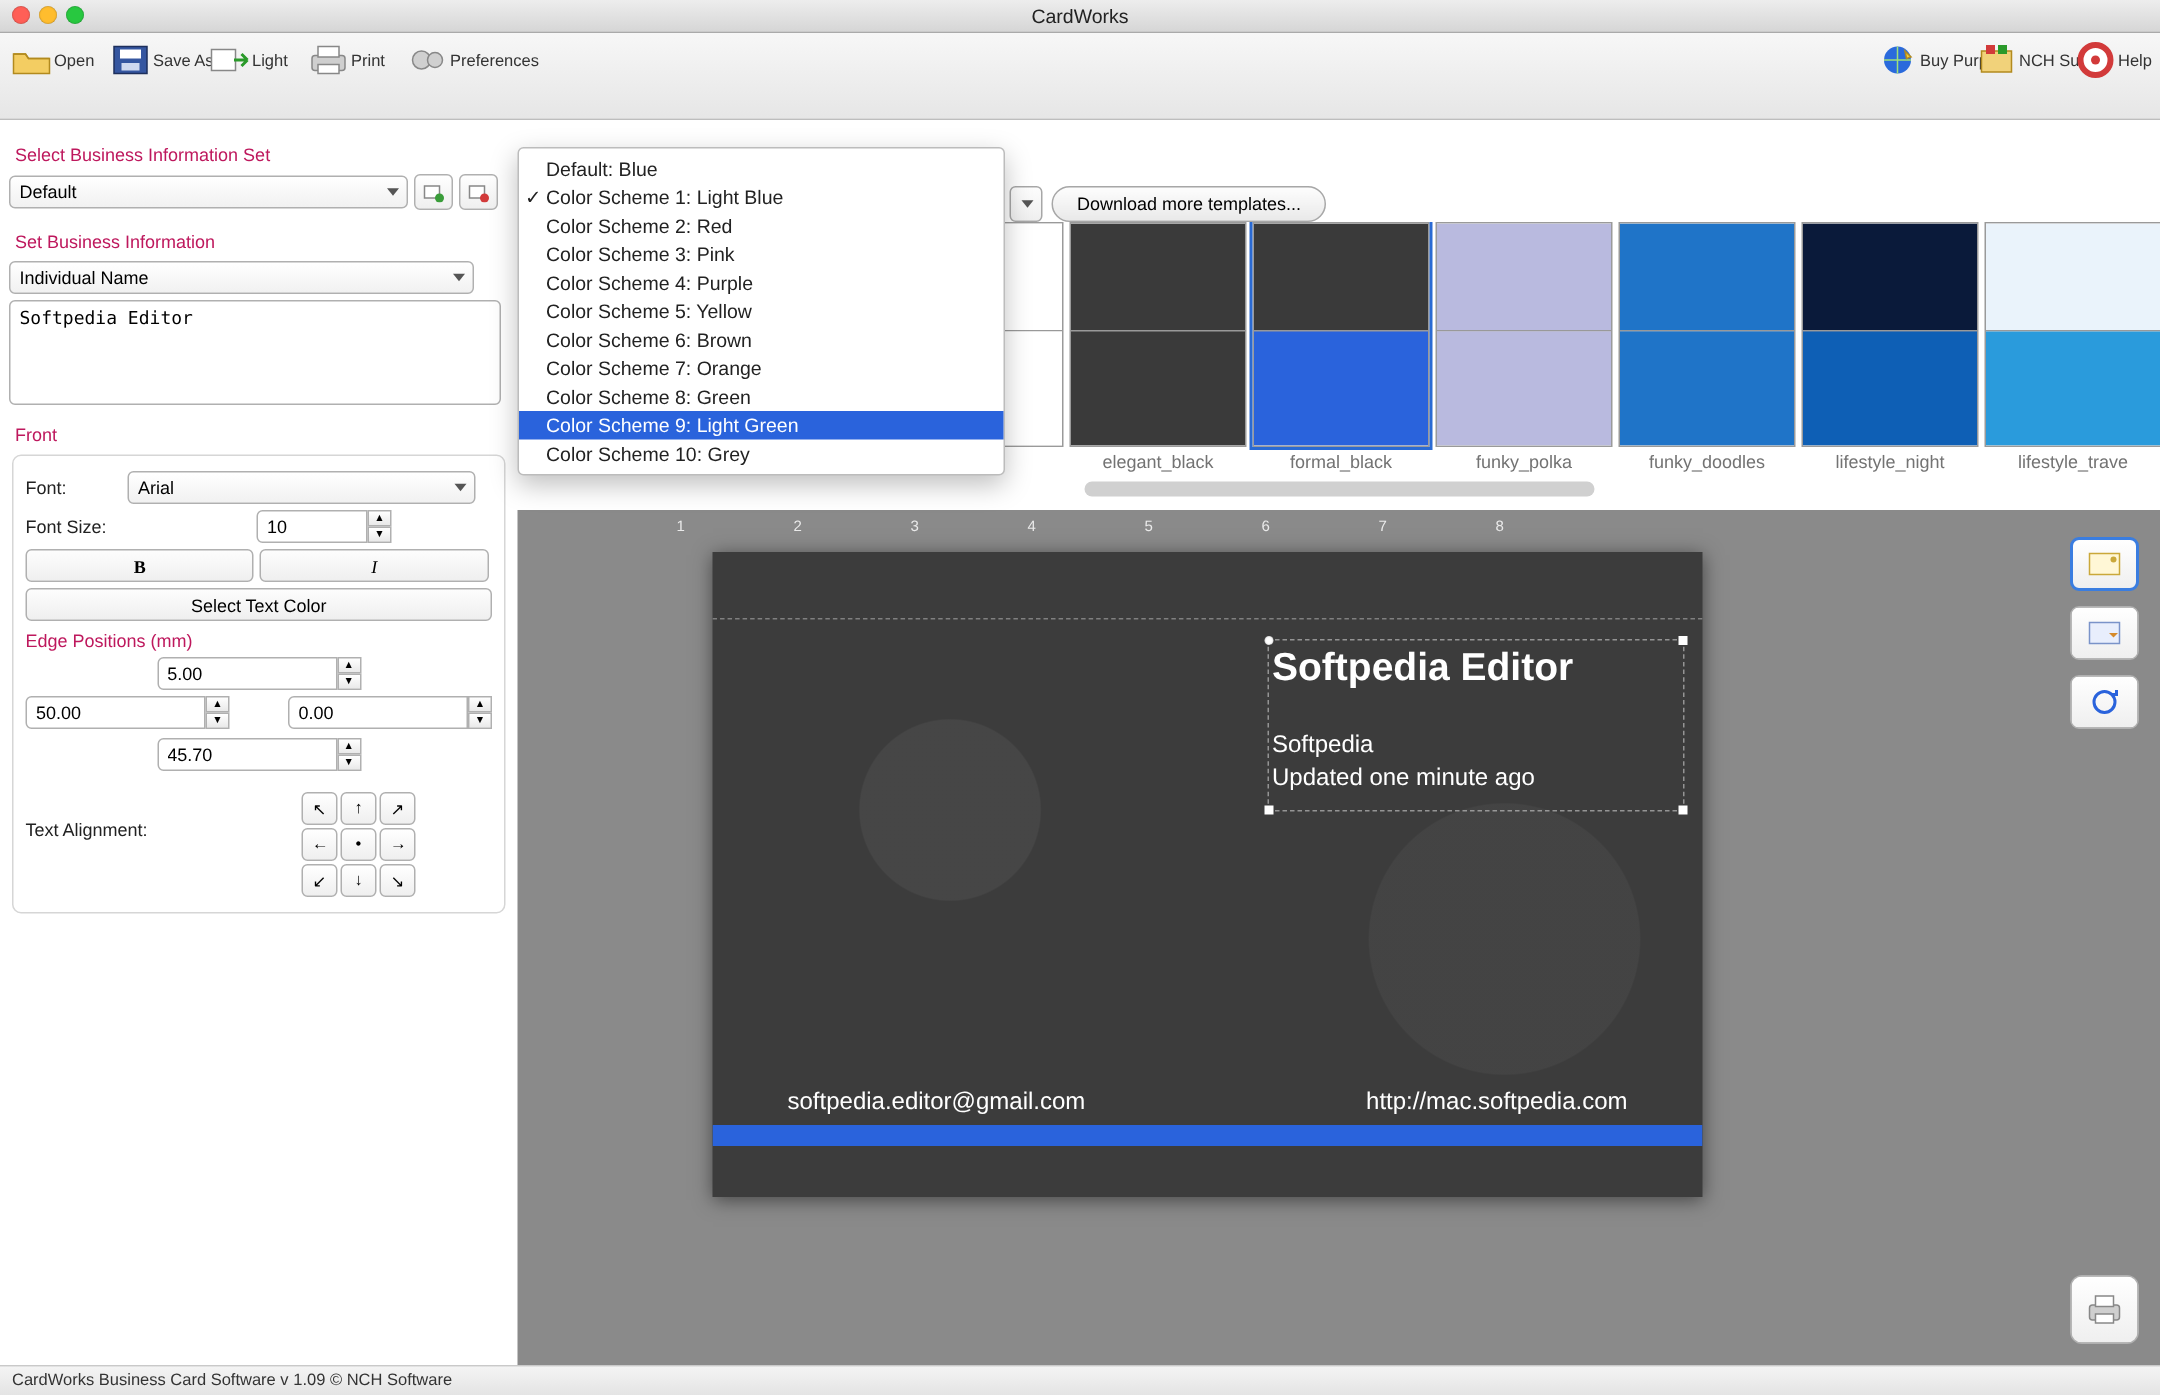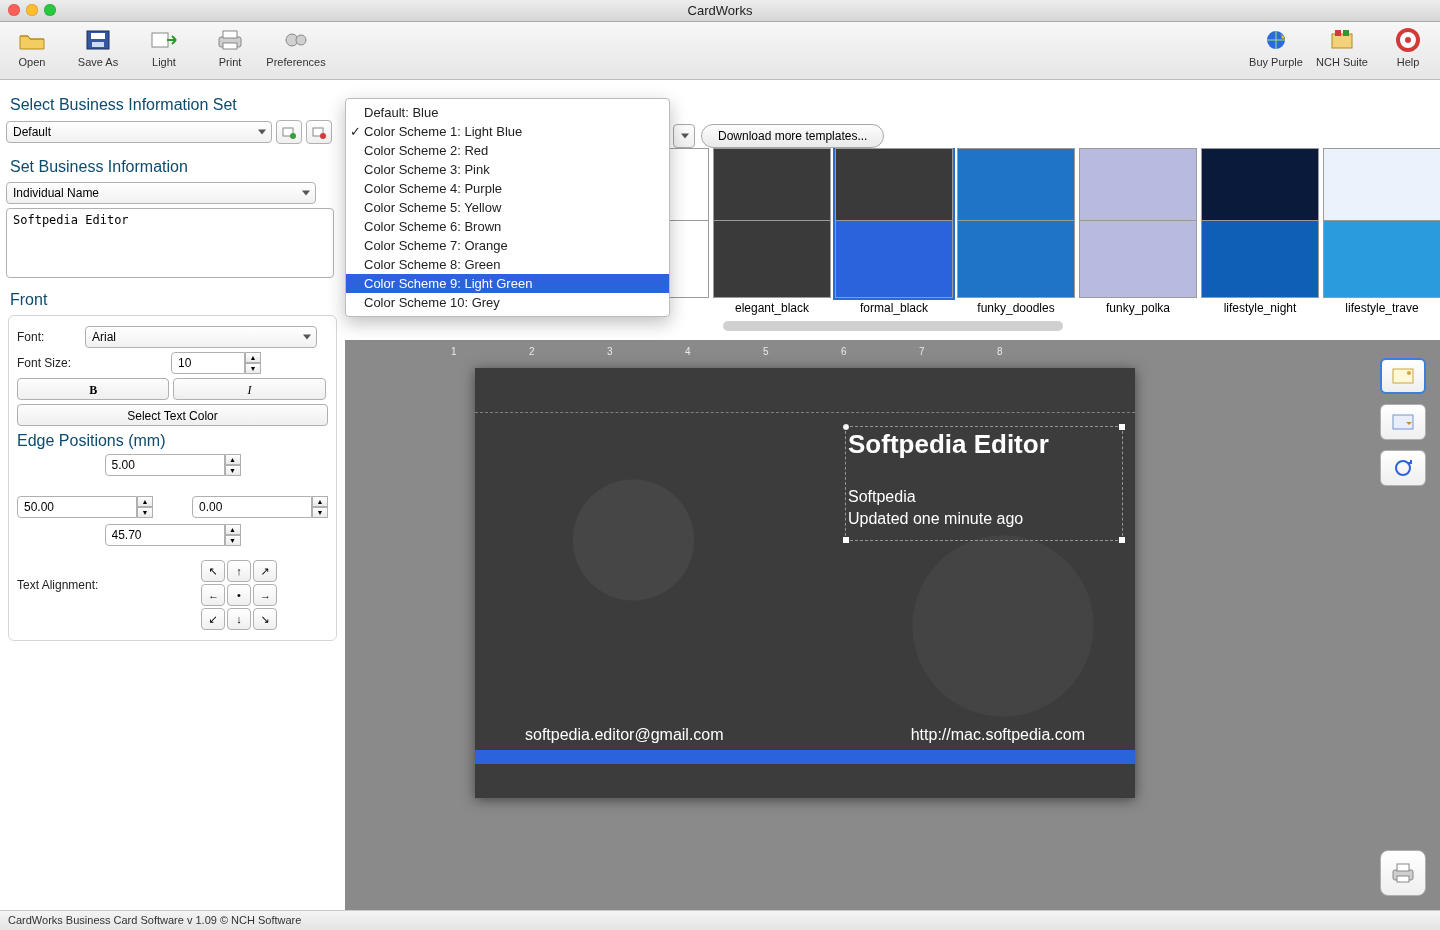--- a/index.html
+++ b/index.html
@@ -4,27 +4,27 @@
 <style>
   * { box-sizing: border-box; }
   html, body { margin:0; padding:0; font-family: "Lucida Grande", "Segoe UI", Arial, sans-serif; font-size:12px; color:#222; background:#fff; height:100%; }
   .titlebar { height:22px; background: linear-gradient(#ededed,#d6d6d6); border-bottom:1px solid #aaa; position:relative; }
   .traffic { position:absolute; left:8px; top:4px; display:flex; gap:6px; }
   .tl { width:12px; height:12px; border-radius:50%; box-shadow: inset 0 0 1px rgba(0,0,0,.5); }
   .title { position:absolute; left:0; right:0; text-align:center; top:3px; font-size:13px; color:#222; }
   .toolbar { height:58px; background: linear-gradient(#f7f7f7,#e6e6e6); border-bottom:1px solid #bdbdbd; display:flex; align-items:flex-start; padding:4px 6px; }
   .tb-group-left, .tb-group-right { display:flex; gap:14px; }
   .tb-group-right { margin-left:auto; }
-  .tb-btn { display:flex; flex-direction:column; align-items:center; width:52px; cursor:default; }
+  .tb-btn { display:flex; flex-direction:row; align-items:center; width:52px; cursor:default; }
   .tb-btn .ic { width:32px; height:28px; display:flex; align-items:center; justify-content:center; }
   .tb-btn .lbl { font-size:11px; color:#333; margin-top:2px; white-space:nowrap; }
   .main { display:flex; height: calc(100% - 22px - 58px - 20px); }
   .left { width:345px; padding:10px 6px 6px 6px; background:#fff; }
   .right { flex:1; background:#fff; position:relative; }
-  .lbl12 { font-size:16px; color:#0c4a6e; margin:6px 0 6px 4px; display:block; }
+  .lbl12 { font-size:12px; color:#be185d; margin:6px 0 6px 4px; display:block; }
   .row { display:flex; align-items:center; gap:4px; margin:4px 0; }
   select.mac, .mac-input, .mac-btn { border:1px solid #b0b0b0; border-radius:4px; background:linear-gradient(#fff,#f1f1f1); height:22px; padding:0 6px; font-size:12px; }
   select.mac { appearance:none; -webkit-appearance:none; padding-right:30px; background-image: linear-gradient(#fff,#f1f1f1); position:relative; }
   .sel-wrap { position:relative; display:inline-block; }
   .sel-wrap::after { content:""; position:absolute; right:6px; top:50%; transform:translateY(-50%); width:0; height:0; border-left:4px solid transparent; border-right:4px solid transparent; border-top:5px solid #555; pointer-events:none; }
   .icon-btn { width:26px; height:24px; border:1px solid #b0b0b0; border-radius:4px; background:linear-gradient(#fff,#efefef); display:flex; align-items:center; justify-content:center; }
   textarea.mac-ta { width:328px; height:70px; border:1px solid #b0b0b0; border-radius:4px; background:#fff; padding:4px 6px; font-size:12px; resize:none; }
   .panel { border:1px solid #d6d6d6; border-radius:6px; padding:6px 8px; margin:4px 2px; }
   .bi { font-family: Georgia, serif; font-size:15px; }
   .bold { font-weight:bold; }
@@ -33,21 +33,21 @@
   .spin { display:flex; align-items:center; }
   .spin input { width:120px; height:22px; border:1px solid #b0b0b0; border-radius:4px 0 0 4px; padding:0 6px; font-size:12px; background:#fff; }
   .spin .st { width:16px; display:flex; flex-direction:column; }
   .spin .st button { height:11px; border:1px solid #b0b0b0; background:linear-gradient(#fff,#e9e9e9); font-size:7px; line-height:7px; padding:0; }
   .align-grid { display:grid; grid-template-columns: repeat(3,24px); grid-template-rows: repeat(3,22px); gap:2px; }
   .align-grid button { border:1px solid #b0b0b0; border-radius:4px; background:linear-gradient(#fff,#efefef); font-size:11px; }
   .temp-strip { position:absolute; top:68px; left:0; right:0; height:170px; }
   .tiles { display:flex; gap:4px; padding:0 2px; overflow:hidden; }
   .tile { width:120px; text-align:center; }
   .tile-img { width:118px; height:150px; border:1px solid #9a9a9a; background:#fff; position:relative; overflow:hidden; }
-  .tile-cap { font-size:12px; color:#000000; margin-top:3px; white-space:nowrap; overflow:hidden; text-overflow:ellipsis; }
+  .tile-cap { font-size:12px; color:#737373; margin-top:3px; white-space:nowrap; overflow:hidden; text-overflow:ellipsis; }
   .tile.sel .tile-img { outline:2px solid #2a6ad3; }
   .hscroll { margin:6px auto 0; width:340px; height:10px; border-radius:6px; background:#d0d0d0; }
   .canvas-area { position:absolute; top:260px; left:0; right:0; bottom:0; background:#8a8a8a; }
   .side-tools { position:absolute; right:14px; top:278px; display:flex; flex-direction:column; gap:10px; }
   .side-tools .sq { width:46px; height:36px; border:1px solid #b0b0b0; border-radius:6px; background:linear-gradient(#fff,#efefef); display:flex; align-items:center; justify-content:center; }
   .side-tools .sq.sel { border:2px solid #3a7de0; }
   .print-corner { position:absolute; right:14px; bottom:14px; width:46px; height:46px; border:1px solid #b0b0b0; border-radius:8px; background:linear-gradient(#fff,#efefef); display:flex; align-items:center; justify-content:center; }
   .ruler-h { position:absolute; left:106px; right:40px; top:6px; height:18px; color:#eaeaea; font-size:10px; }
   .ruler-h span { position:absolute; top:0; }
   .card { position:absolute; left:130px; top:28px; width:660px; height:430px; background:#3c3c3c; box-shadow: 0 2px 12px rgba(0,0,0,.5); overflow:hidden; }
@@ -224,21 +224,21 @@
         <span class="lbl12" style="margin:0 0 4px 0">Edge Positions (mm)</span>
         <div style="display:flex; justify-content:center;align-items:center;">
           <div class="spin">
               <input value="5.00" style="">
               <div class="st">
                 <button>▲</button>
                 <button>▼</button>
               </div>
             </div>
         </div>
-        <div style="display:flex; justify-content:space-between; margin-top:20px;">
+        <div style="display:flex; justify-content:space-between; margin-top:4px;">
           <div class="spin">
               <input value="50.00" style="">
               <div class="st">
                 <button>▲</button>
                 <button>▼</button>
               </div>
             </div>
           <div class="spin">
               <input value="0.00" style="">
               <div class="st">
@@ -327,31 +327,31 @@
             </div>
             <div class="tile sel">
               <div class="tile-img">
                 <div style="height:72px;background:#3a3a3a;border-bottom:1px solid #999"></div>
                 <div style="height:76px;background:#2a63dc"></div>
               </div>
               <div class="tile-cap">formal_black</div>
             </div>
             <div class="tile">
               <div class="tile-img">
+                <div style="height:72px;background:#b9badf;border-bottom:1px solid #999"></div>
+                <div style="height:76px;background:#b9badf"></div>
+              </div>
+              <div class="tile-cap">funky_polka</div>
+            </div>
+            <div class="tile">
+              <div class="tile-img">
                 <div style="height:72px;background:#1f74c8;border-bottom:1px solid #999"></div>
                 <div style="height:76px;background:#1f74c8"></div>
               </div>
               <div class="tile-cap">funky_doodles</div>
-            </div>
-            <div class="tile">
-              <div class="tile-img">
-                <div style="height:72px;background:#b9badf;border-bottom:1px solid #999"></div>
-                <div style="height:76px;background:#b9badf"></div>
-              </div>
-              <div class="tile-cap">funky_polka</div>
             </div>
             <div class="tile">
               <div class="tile-img">
                 <div style="height:72px;background:#0a1a3a;border-bottom:1px solid #999"></div>
                 <div style="height:76px;background:#0e5fb5"></div>
               </div>
               <div class="tile-cap">lifestyle_night</div>
             </div>
             <div class="tile">
               <div class="tile-img">

